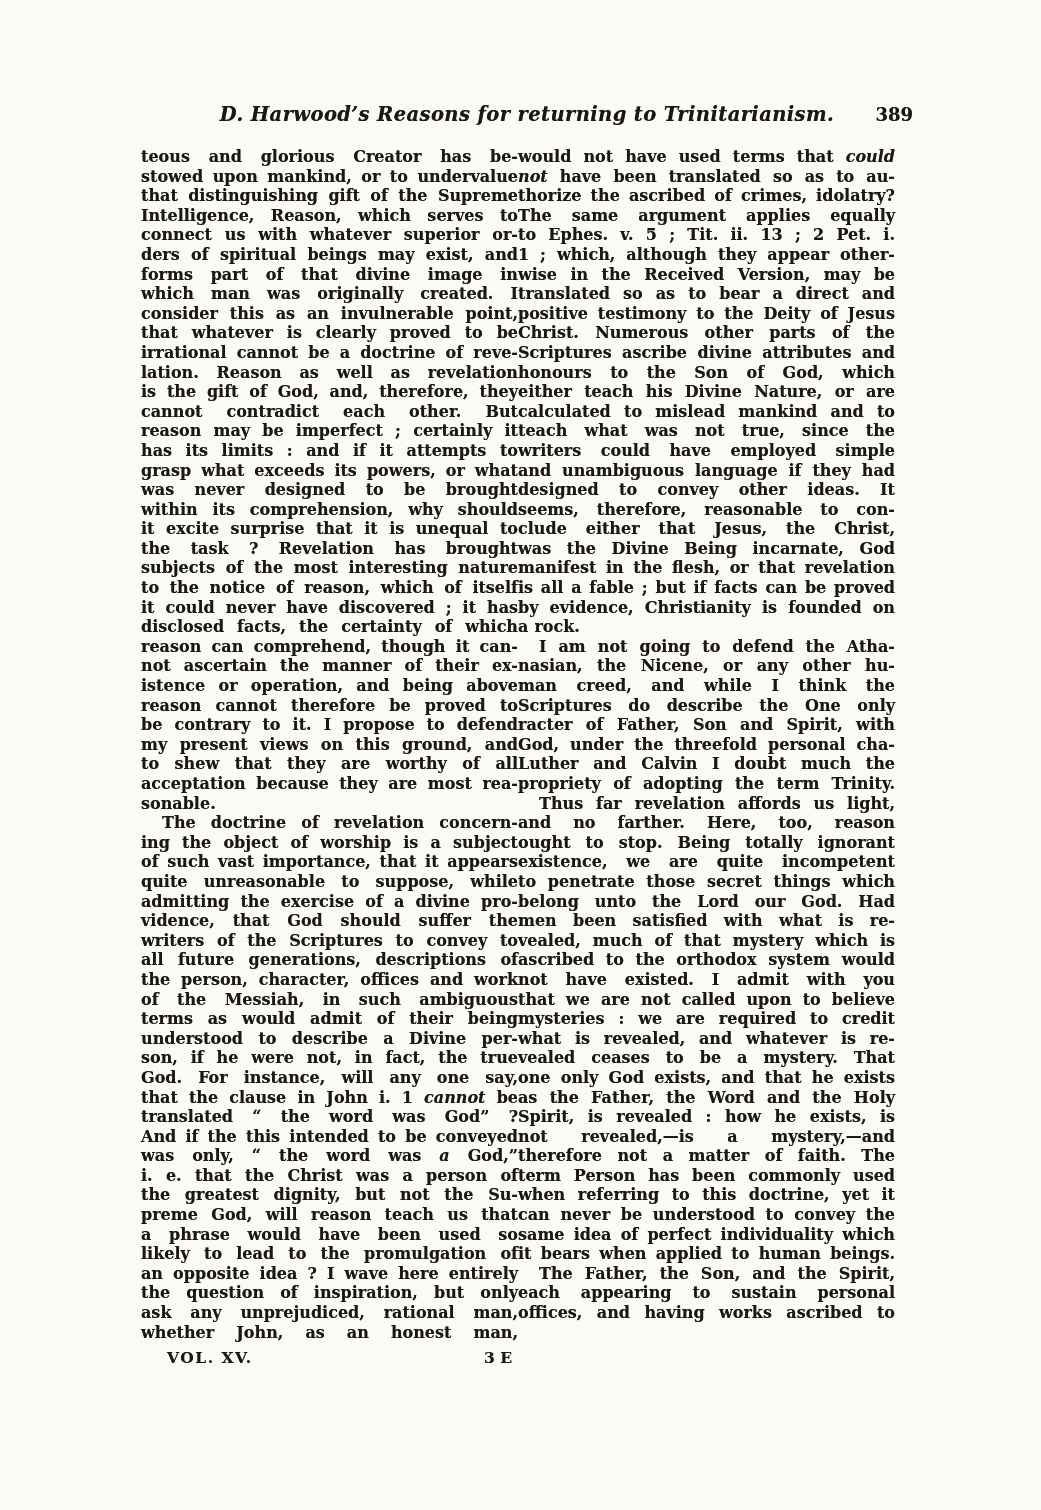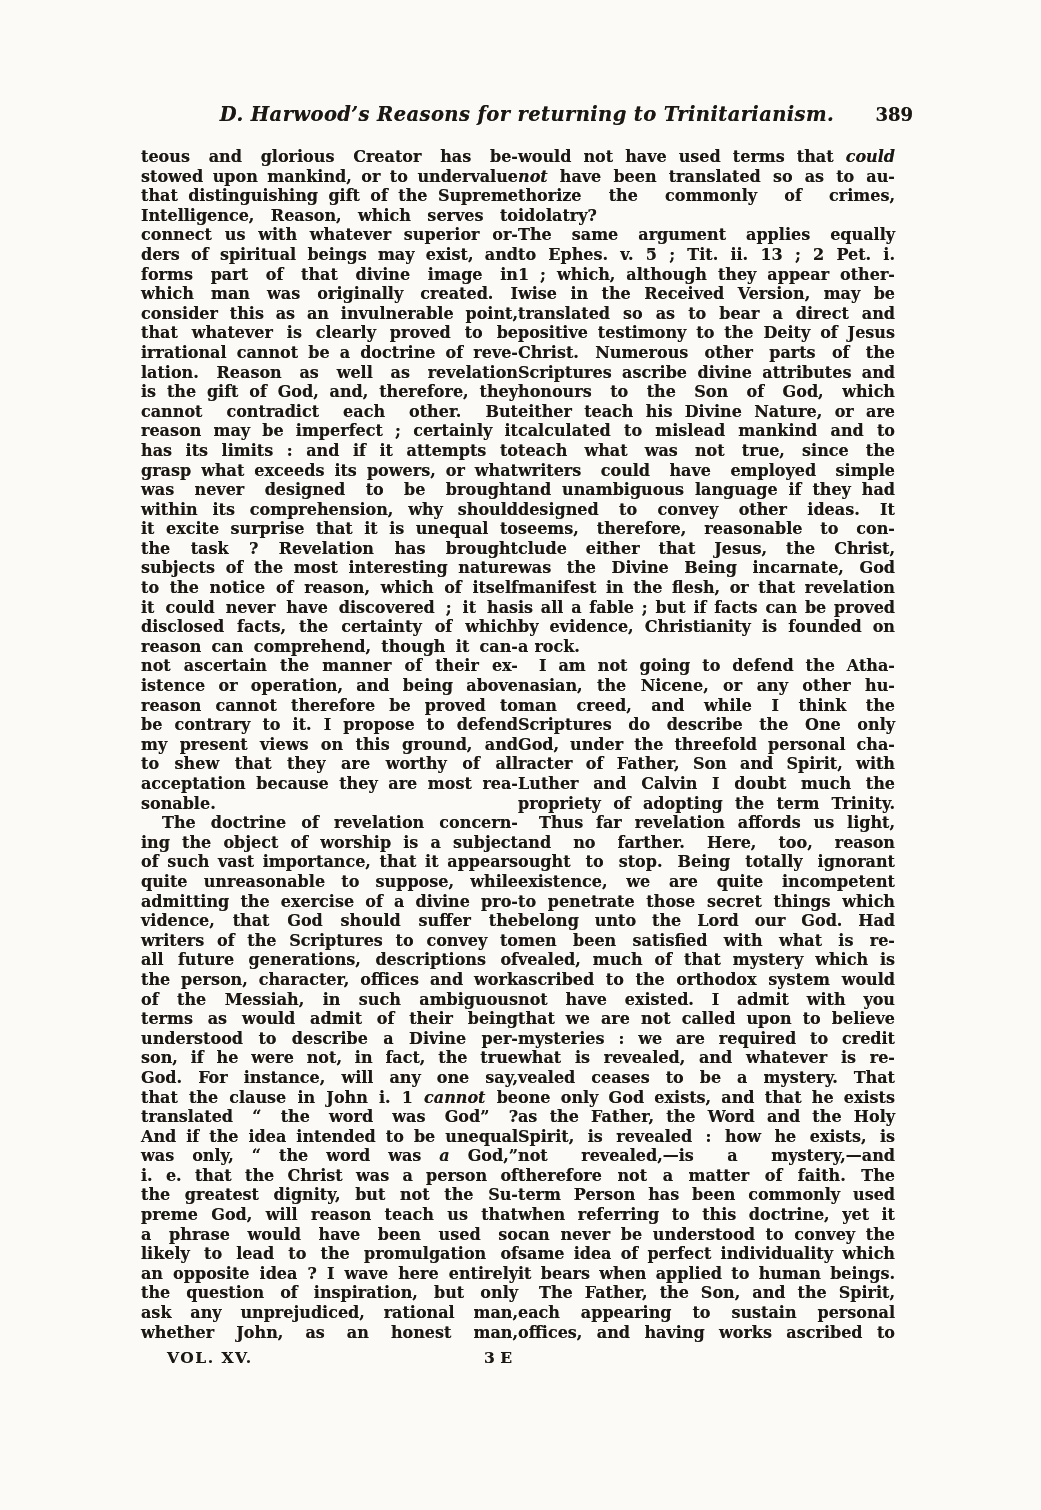--- a/index.html
+++ b/index.html
@@ -142,38 +142,38 @@
             <div class="line">writers of the Scriptures to convey to</div>
             <div class="line">all future generations, descriptions of</div>
             <div class="line">the person, character, offices and work</div>
             <div class="line">of the Messiah, in such ambiguous</div>
             <div class="line">terms as would admit of their being</div>
             <div class="line">understood to describe a Divine per-</div>
             <div class="line">son, if he were not, in fact, the true</div>
             <div class="line">God. For instance, will any one say,</div>
             <div class="line">that the clause in John i. 1 <i>cannot</i> be</div>
             <div class="line">translated “ the word was God” ?</div>
-            <div class="line">And if the idea intended to be unequal</div>
+            <div class="line">And if the this intended to be conveyed</div>
             <div class="line">was only, “ the word was <i>a</i> God,”</div>
             <div class="line">i. e. that the Christ was a person of</div>
             <div class="line">the greatest dignity, but not the Su-</div>
             <div class="line">preme God, will reason teach us that</div>
             <div class="line">a phrase would have been used so</div>
             <div class="line">likely to lead to the promulgation of</div>
             <div class="line">an opposite idea ? I wave here entirely</div>
             <div class="line">the question of inspiration, but only</div>
             <div class="line">ask any unprejudiced, rational man,</div>
             <div class="line">whether John, as an honest man,</div>
           </div>
         </div>
       <div class="column">
           <div class="para">
             <div class="line">would not have used terms that <i>could</i></div>
             <div class="line"><i>not</i> have been translated so as to au-</div>
-            <div class="line">thorize the commonly of crimes, idolatry?</div>
+            <div class="line">thorize the ascribed of crimes, idolatry?</div>
             <div class="line">The same argument applies equally</div>
             <div class="line">to Ephes. v. 5 ; Tit. ii. 13 ; 2 Pet. i.</div>
             <div class="line">1 ; which, although they appear other-</div>
             <div class="line">wise in the Received Version, may be</div>
             <div class="line">translated so as to bear a direct and</div>
             <div class="line">positive testimony to the Deity of Jesus</div>
             <div class="line">Christ. Numerous other parts of the</div>
             <div class="line">Scriptures ascribe divine attributes and</div>
             <div class="line">honours to the Son of God, which</div>
             <div class="line">either teach his Divine Nature, or are</div>
@@ -188,22 +188,22 @@
             <div class="line">manifest in the flesh, or that revelation</div>
             <div class="line">is all a fable ; but if facts can be proved</div>
             <div class="line">by evidence, Christianity is founded on</div>
             <div class="line last-short">a rock.</div>
           </div>
           <div class="para indent">
             <div class="line">I am not going to defend the Atha-</div>
             <div class="line">nasian, the Nicene, or any other hu-</div>
             <div class="line">man creed, and while I think the</div>
             <div class="line">Scriptures do describe the One only</div>
+            <div class="line">racter of Father, Son and Spirit, with</div>
             <div class="line">God, under the threefold personal cha-</div>
-            <div class="line">racter of Father, Son and Spirit, with</div>
             <div class="line">Luther and Calvin I doubt much the</div>
             <div class="line">propriety of adopting the term Trinity.</div>
           </div>
           <div class="para indent">
             <div class="line">Thus far revelation affords us light,</div>
             <div class="line">and no farther. Here, too, reason</div>
             <div class="line">ought to stop. Being totally ignorant</div>
             <div class="line">existence, we are quite incompetent</div>
             <div class="line">to penetrate those secret things which</div>
             <div class="line">belong unto the Lord our God. Had</div>

